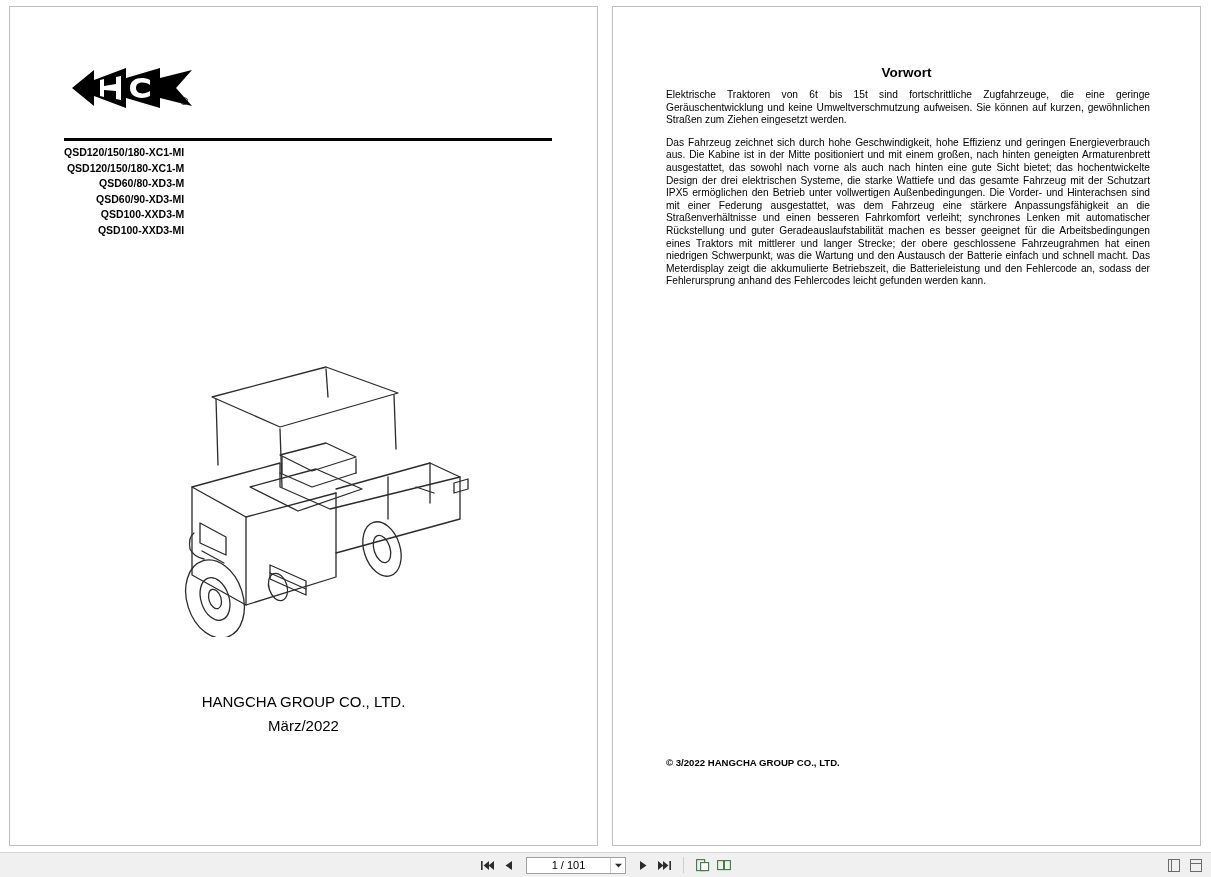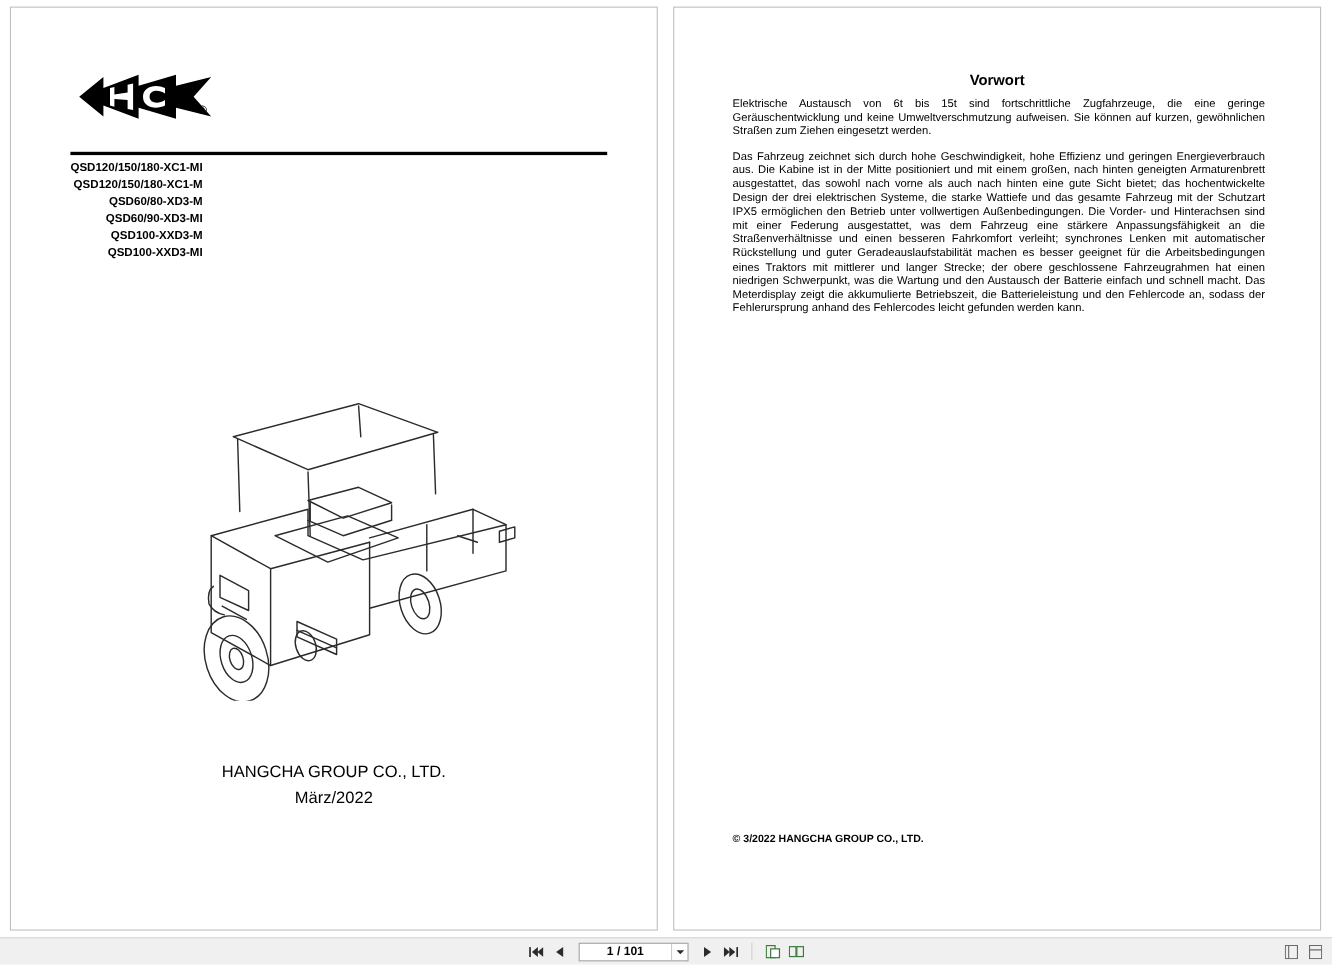--- a/index.html
+++ b/index.html
@@ -184,21 +184,20 @@
     box-sizing: border-box;
   }
   .tb-center {
     position: absolute;
     left: 0;
     width: 100%;
     display: flex;
     align-items: center;
     justify-content: center;
     gap: 6px;
-    font-weight: bold;
   }
   .tb-btn {
     width: 15px;
     height: 17px;
     display: flex;
     align-items: center;
     justify-content: center;
     color: #2b2b2b;
     background: transparent;
     border: 0;
@@ -343,21 +342,21 @@
           <div class="company-date">März/2022</div>
         </div>
 
       </div>
     </div>
 
     <div class="page right">
       <div class="preface-inner">
         <div class="preface-heading">Vorwort</div>
         <div class="preface-body">
-          <p>Elektrische Austausch von 6t bis 15t sind fortschrittliche Zugfahrzeuge, die eine geringe Geräuschentwicklung und keine Umweltverschmutzung aufweisen. Sie können auf kurzen, gewöhnlichen Straßen zum Ziehen eingesetzt werden.</p>
+          <p>Elektrische Traktoren von 6t bis 15t sind fortschrittliche Zugfahrzeuge, die eine geringe Geräuschentwicklung und keine Umweltverschmutzung aufweisen. Sie können auf kurzen, gewöhnlichen Straßen zum Ziehen eingesetzt werden.</p>
           <p>Das Fahrzeug zeichnet sich durch hohe Geschwindigkeit, hohe Effizienz und geringen Energieverbrauch aus. Die Kabine ist in der Mitte positioniert und mit einem großen, nach hinten geneigten Armaturenbrett ausgestattet, das sowohl nach vorne als auch nach hinten eine gute Sicht bietet; das hochentwickelte Design der drei elektrischen Systeme, die starke Wattiefe und das gesamte Fahrzeug mit der Schutzart IPX5 ermöglichen den Betrieb unter vollwertigen Außenbedingungen. Die Vorder- und Hinterachsen sind mit einer Federung ausgestattet, was dem Fahrzeug eine stärkere Anpassungsfähigkeit an die Straßenverhältnisse und einen besseren Fahrkomfort verleiht; synchrones Lenken mit automatischer Rückstellung und guter Geradeauslaufstabilität machen es besser geeignet für die Arbeitsbedingungen eines Traktors mit mittlerer und langer Strecke; der obere geschlossene Fahrzeugrahmen hat einen niedrigen Schwerpunkt, was die Wartung und den Austausch der Batterie einfach und schnell macht. Das Meterdisplay zeigt die akkumulierte Betriebszeit, die Batterieleistung und den Fehlercode an, sodass der Fehlerursprung anhand des Fehlercodes leicht gefunden werden kann.</p>
         </div>
         <div class="copyright">© 3/2022 HANGCHA GROUP CO., LTD.</div>
       </div>
     </div>
 
   </div>
 
   <div class="toolbar">
 

